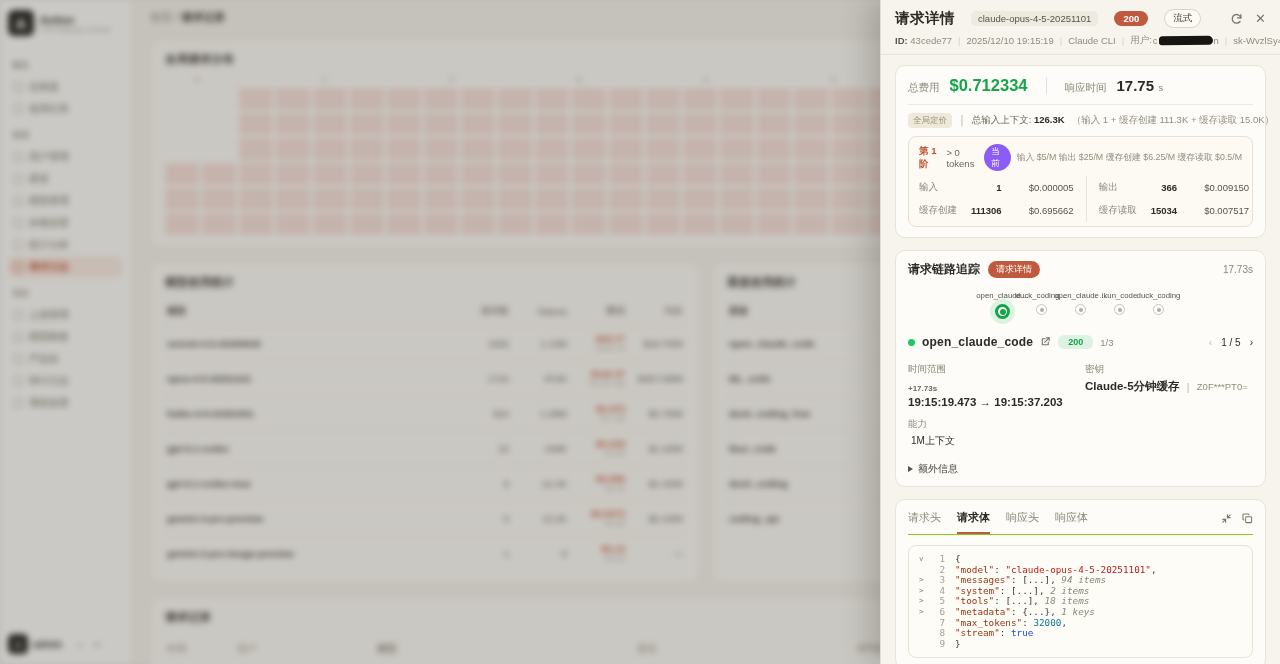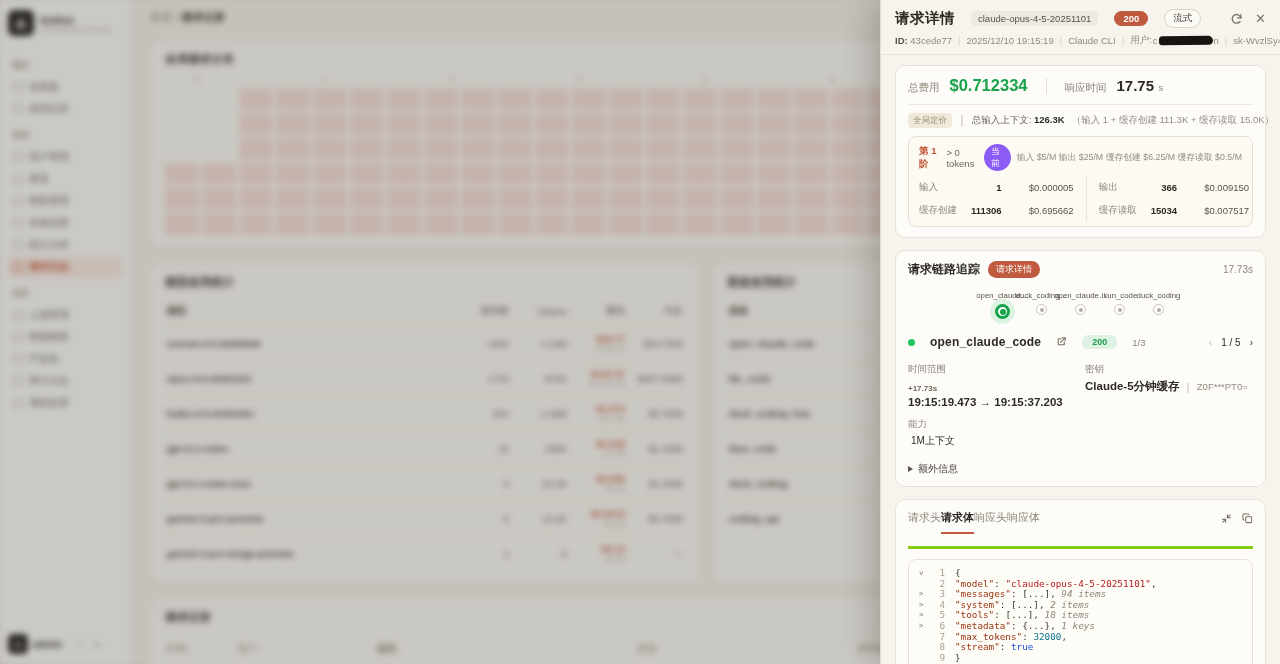--- a/index.html
+++ b/index.html
@@ -98,39 +98,39 @@
   .pill-final { background:#bf5a3e; color:#fff; font-size:9px; padding:2px 8px; border-radius:999px; }
   .tracedur { margin-left:auto; font-size:10px; color:#8d877a; }
   .timeline { display:flex; justify-content:center; margin:26px 0 14px; }
   .tnode { width:39px; display:flex; flex-direction:column; align-items:center; position:relative; }
   .tlabel { position:absolute; top:-13px; left:50%; transform:translateX(-50%); font-size:7.8px; color:#57534a; white-space:nowrap; }
   .ring { width:11px; height:11px; border-radius:50%; border:1.5px solid #c9c4b7; background:#fff; display:flex; align-items:center; justify-content:center; }
   .ring .dot { width:4px; height:4px; border-radius:50%; background:#b4aea1; }
   .tnode.active .ring { width:15px; height:15px; border:3px solid #16a34a; box-shadow:0 0 0 5px rgba(34,197,94,.15); }
   .tnode.active .ring .dot { width:6px; height:6px; background:#16a34a; }
 
-  .noderow { display:flex; align-items:center; gap:15px; margin-top:10px; }
+  .noderow { display:flex; align-items:center; gap:7px; margin-top:10px; }
   .gdot { width:7px; height:7px; border-radius:50%; background:#22c55e; }
   .nodename { font-size:12px; font-weight:bold; letter-spacing:.2px; }
   .pill-200 { background:#ddf2e2; color:#1a9e4b; font-size:9px; font-weight:bold; padding:2px 10px; border-radius:6px; }
   .attempt { font-size:9.5px; color:#8d877a; }
   .pager { margin-left:auto; display:flex; align-items:center; gap:9px; font-size:10px; color:#2e2b25; }
   .pager .pv { color:#c3beb1; }
 
   .infogrid { display:grid; grid-template-columns:1fr 168px; margin-top:12px; row-gap:10px; }
   .ilab { font-size:9.5px; color:#8d877a; display:flex; align-items:baseline; gap:8px;flex-direction:column; }
   .idelta { font-size:8px; color:#6f695c; font-weight:bold; }
   .ival { font-size:11.5px; font-weight:bold; margin-top:3px; }
   .ikey { display:flex; align-items:center; gap:7px; }
   .ikeyval { font-size:9.5px; color:#948e80; font-weight:normal; }
   .cap { font-size:10px; margin-top:3px; padding-left:3px; color:#2e2b25; }
   .extra { margin-top:14px; font-size:10px; color:#4b473e; display:flex; align-items:center; gap:5px; }
   .tri { width:0; height:0; border-left:5px solid #57534a; border-top:3.5px solid transparent; border-bottom:3.5px solid transparent; }
 
-  .tabs { display:flex; align-items:center; border-bottom:3px solid #84cc16; padding-bottom:12px; }
+  .tabs { display:flex; align-items:center; gap:16px; border-bottom:1px solid #84cc16; padding-bottom:0; }
   .tab { font-size:11px; color:#8d877a; padding-bottom:7px; border-bottom:2px solid transparent; cursor:pointer; }
   .tab.act { color:#2e2b25; font-weight:bold; border-bottom-color:#bf5a3e; }
   .tabicons { margin-left:auto; display:flex; gap:10px; color:#7a7466; padding-bottom:6px; }
 
   .codebox { margin-top:10px; background:#fdfcf7; border:1px solid #e8e3d6; border-radius:8px; padding:8px 10px; font-family:"DejaVu Sans Mono", monospace; font-size:9.3px; line-height:10.6px; }
   .cl { display:flex; white-space:pre; }
   .fold { width:12px; color:#8d877a; font-size:7.5px; cursor:pointer; }
   .ln { width:14px; text-align:right; color:#a7a193; margin-right:10px; }
   .jk { color:#9a3412; } .js { color:#b91c1c; } .jm { color:#8d877a; font-style:italic;text-align:center; } .jn { color:#0e7490; } .jb { color:#1d4ed8; } .jp { color:#3c382f; }
 </style>

